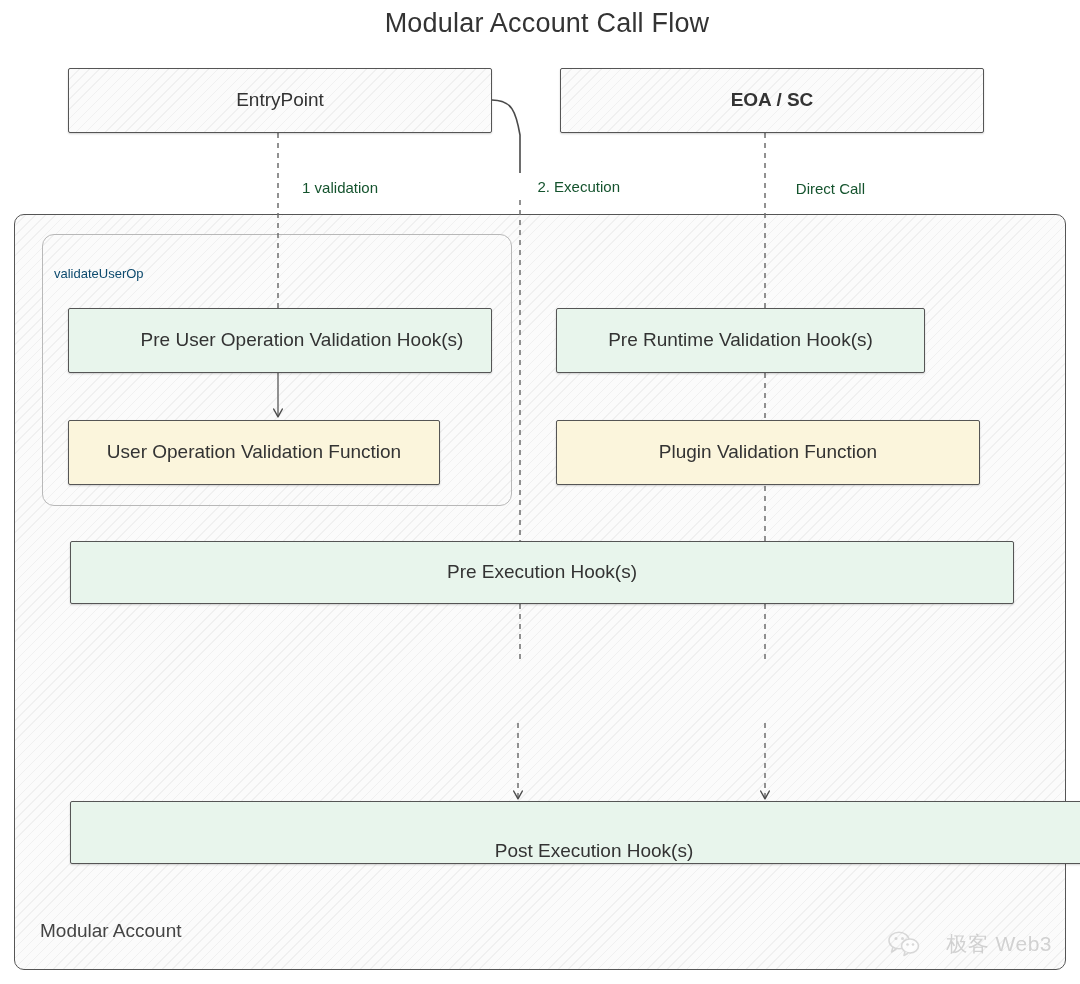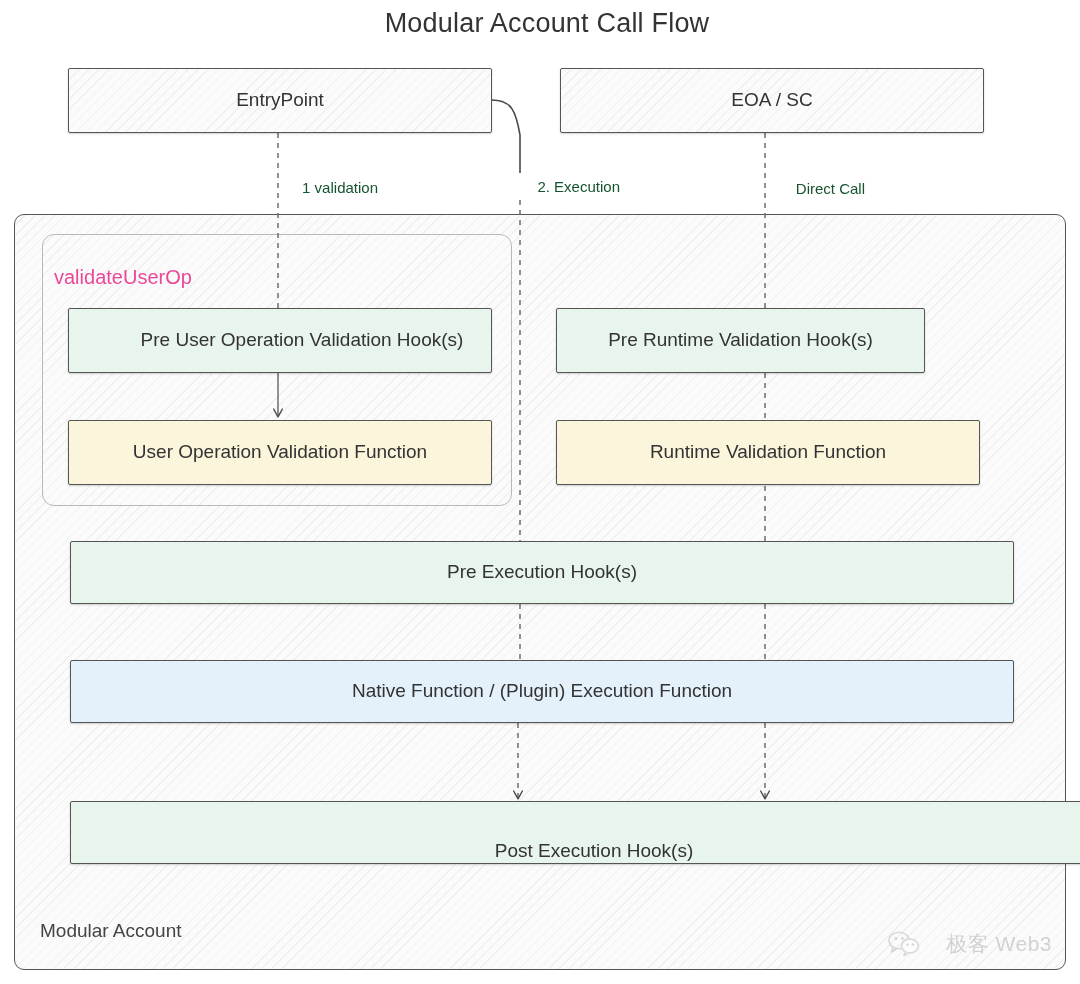--- a/index.html
+++ b/index.html
@@ -92,22 +92,22 @@
   }
   .container-inner {
     position: absolute;
     box-sizing: border-box;
     border: 1.4px solid #b8b8b8;
     border-radius: 12px;
     z-index: 2;
   }
   .container-label {
     position: absolute;
-    font-size: 20px;
-    color: #ec4899;
+    font-size: 13px;
+    color: #0c4a6e;
     z-index: 6;
   }
   .container-label.big {
     font-size: 19px;
     color: #444444;
   }
 
   
   .edge-label {
     position: absolute;
@@ -186,53 +186,50 @@
     <path d="M 765 604 L 765 660" fill="none" stroke="#6e6e6e" stroke-width="1.5" stroke-dasharray="5,5"></path>
 
     <path d="M 518 723 L 518 798" fill="none" stroke="#6e6e6e" stroke-width="1.5" stroke-dasharray="5,5" marker-end="url(#arrow)"></path>
     <path d="M 765 723 L 765 798" fill="none" stroke="#6e6e6e" stroke-width="1.5" stroke-dasharray="5,5" marker-end="url(#arrow)"></path>
   </svg>
 
   <div class="node actor hatch" style="left:68px; top:68px; width:424px; height:65px;">
     <span>EntryPoint</span>
   </div>
 
-  <div class="node actor hatch" style="left:560px; top:68px; width:424px; height:65px;">
+  <div class="node actor hatch" style="left:560px; top:68px; width:424px; height:65px;font-weight:bold;">
     <span>EOA / SC</span>
   </div>
 
   <div class="edge-label" style="left:178px; top:179px; width:200px;">1 validation</div>
 
   <div class="edge-label" style="left:420px; top:178px; width:200px;">2. Execution</div>
 
   <div class="edge-label" style="left:665px; top:180px; width:200px;">Direct Call</div>
 
   <div class="node green" style="left:68px; top:308px; width:424px; height:65px;padding-left:44px;">
     <span>Pre User Operation Validation Hook(s)</span>
   </div>
 
-  <div class="node yellow" style="left:68px; top:420px; width:424px; height:65px;">
+  <div class="node yellow" style="left:68px; top:420px; width:372px; height:65px;">
     <span>User Operation Validation Function</span>
   </div>
 
   <div class="node green" style="left:556px; top:308px; width:369px; height:65px;">
     <span>Pre Runtime Validation Hook(s)</span>
   </div>
 
   <div class="node yellow" style="left:556px; top:420px; width:424px; height:65px;">
-    <span>Runtime Validation Function</span>
+    <span>Plugin Validation Function</span>
   </div>
 
   <div class="node green" style="left:70px; top:541px; width:944px; height:63px;">
     <span>Pre Execution Hook(s)</span>
   </div>
 
-  <div class="node blue" style="left:70px; top:660px; width:944px; height:63px;">
-    <span>Native Function  /  (Plugin) Execution Function</span>
-  </div>
 
   <div class="node green" style="left:70px; top:801px; width:1048px; height:63px;align-items:flex-end;">
     <span>Post Execution Hook(s)</span>
   </div>
 
   <div class="watermark">
     <svg width="34" height="26" viewBox="0 0 34 26">
       <ellipse cx="11" cy="9.5" rx="10" ry="8.2" fill="none" stroke="#c4c4c4" stroke-width="1.6"></ellipse>
       <path d="M 5 16 L 3.5 21 L 8.5 18" fill="none" stroke="#c4c4c4" stroke-width="1.6" stroke-linejoin="round"></path>
       <circle cx="8" cy="7.5" r="1.5" fill="#c4c4c4"></circle>

